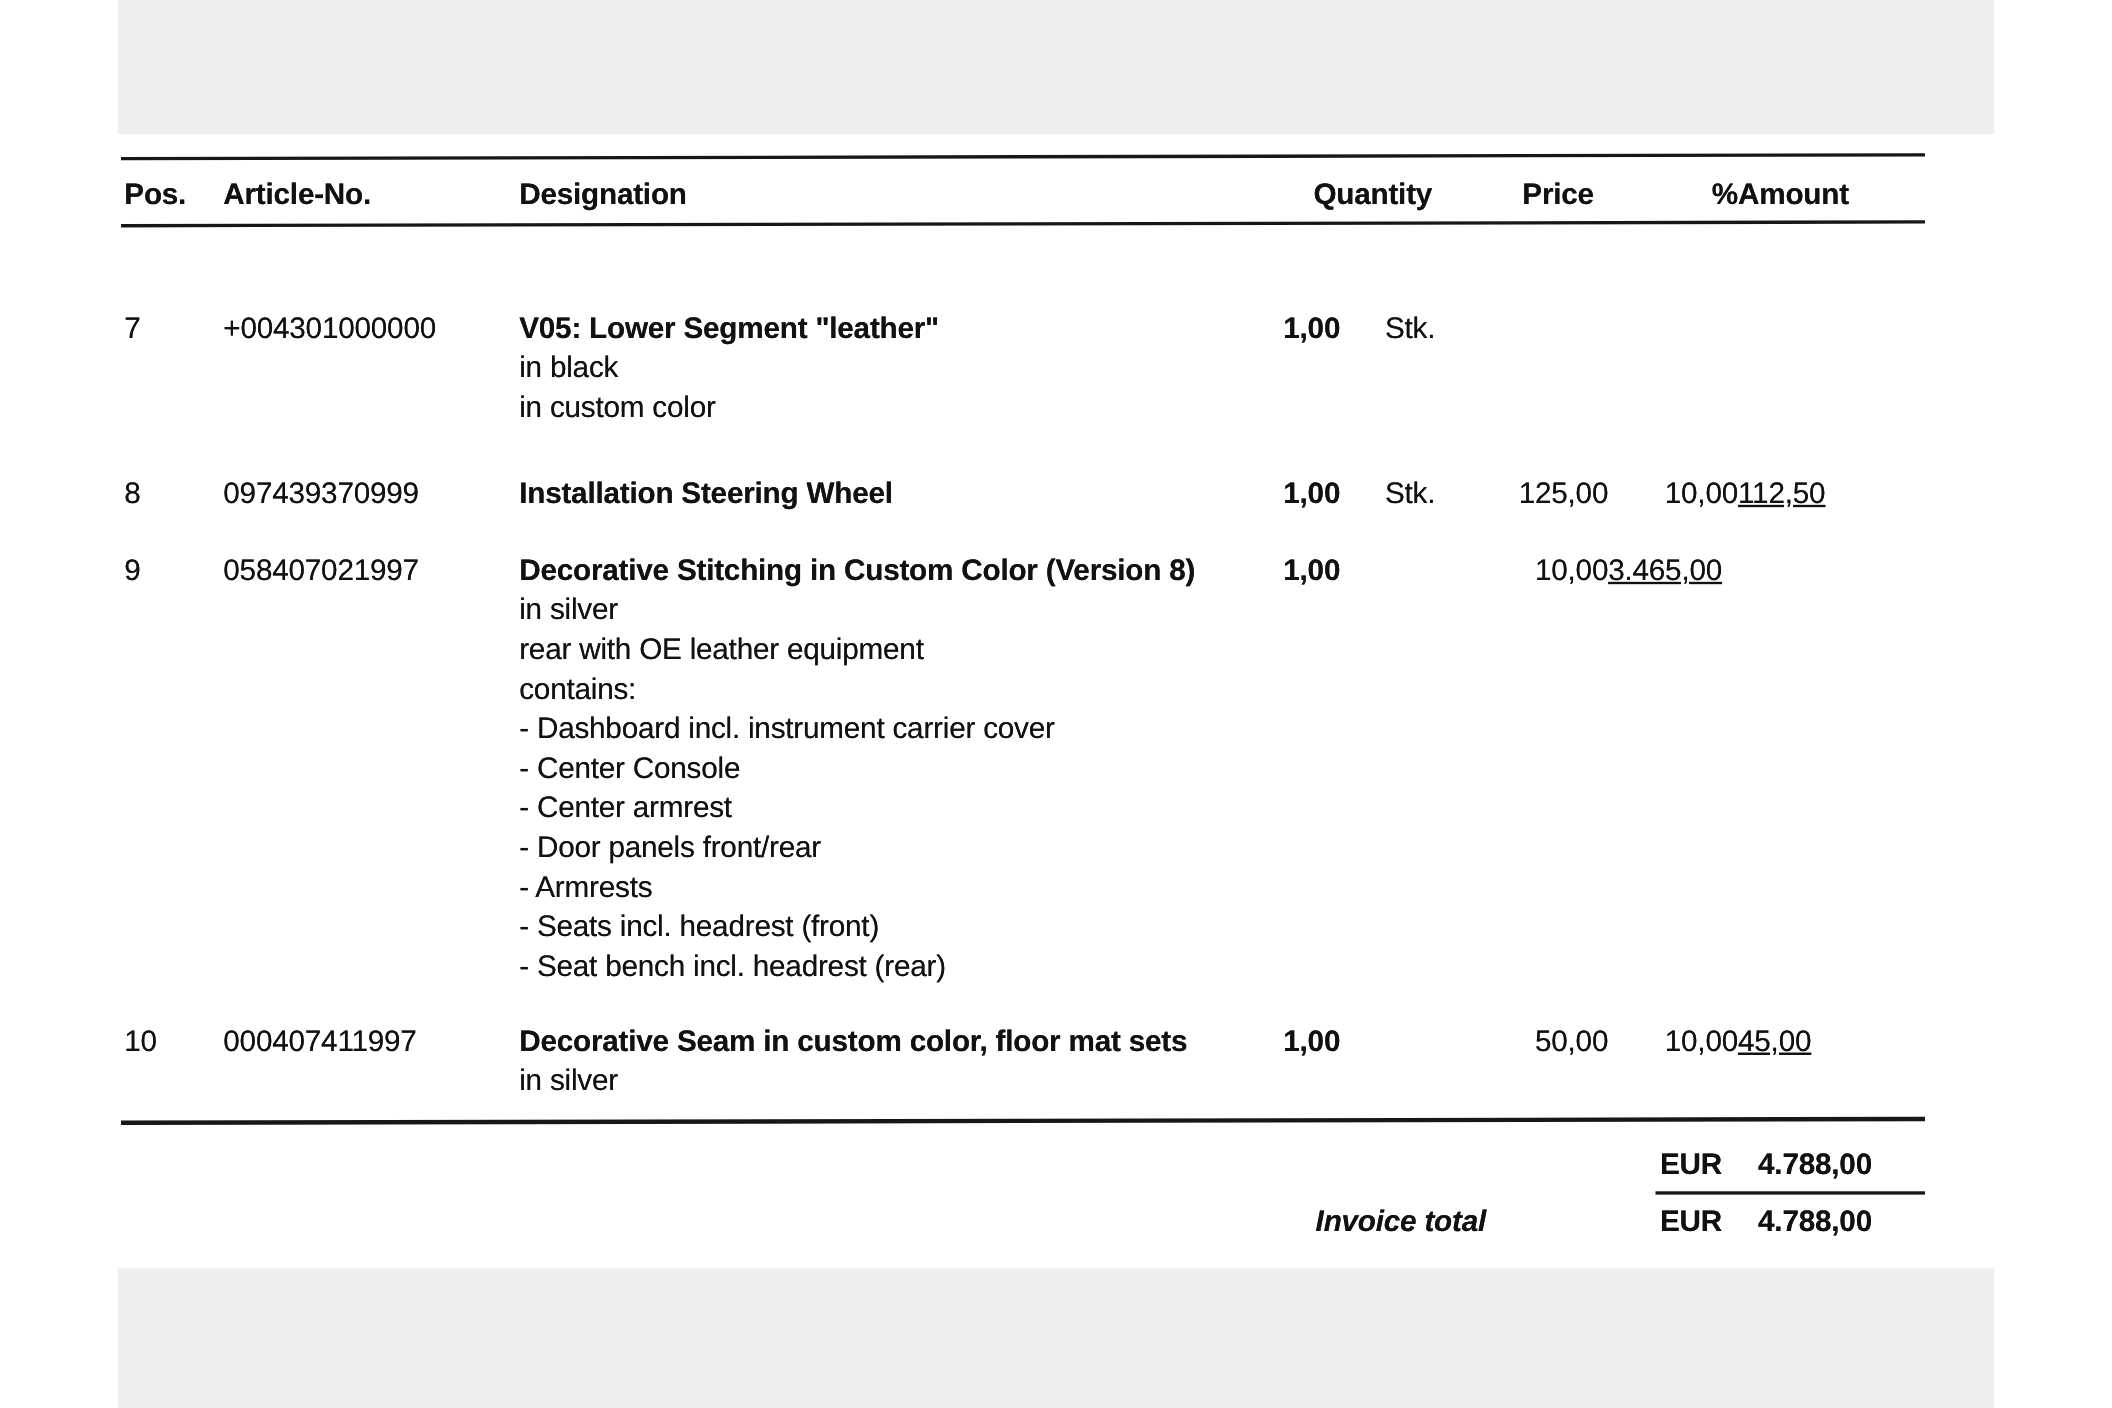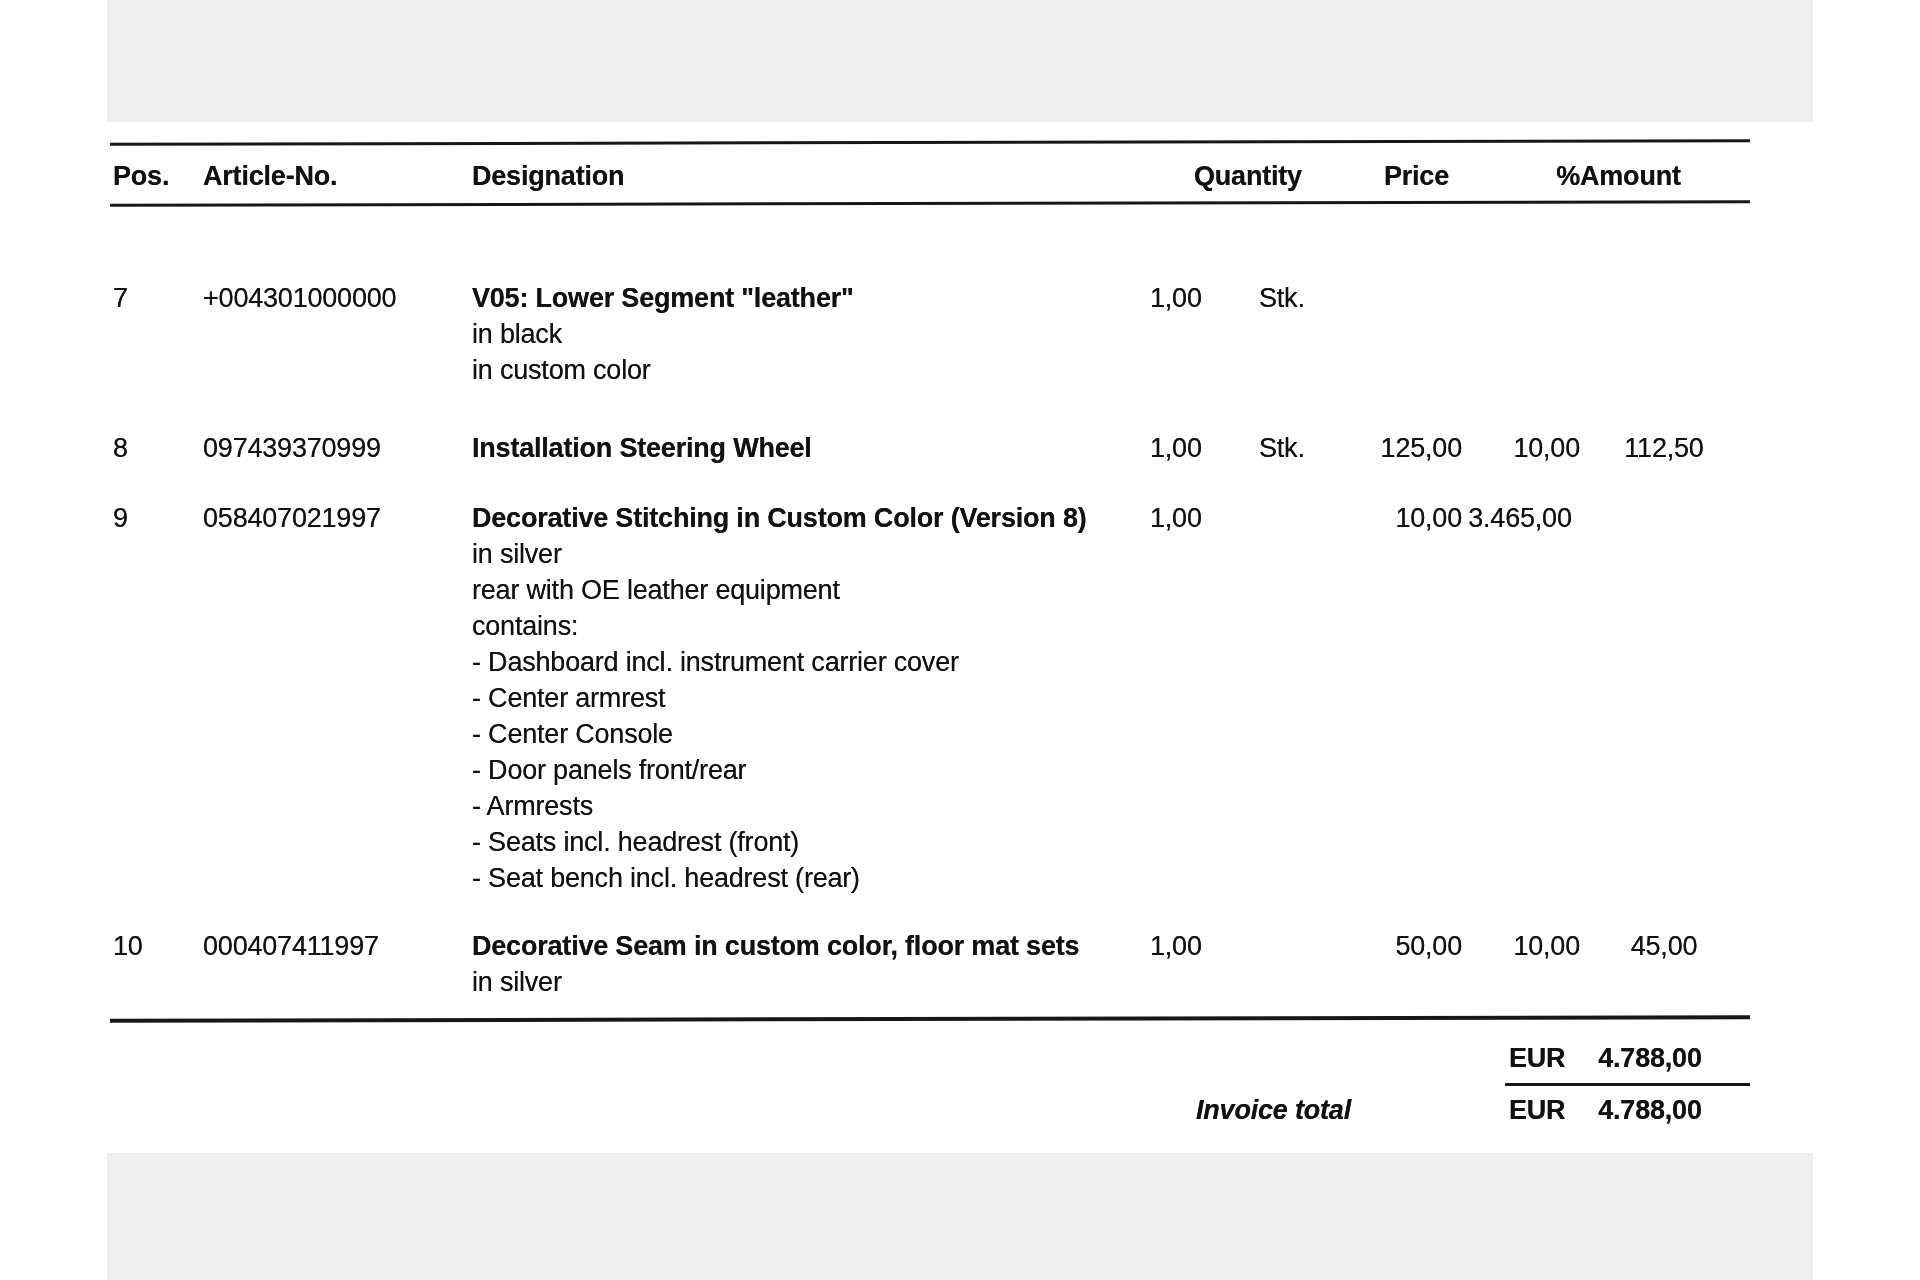--- a/index.html
+++ b/index.html
@@ -59,25 +59,25 @@
   .thead { top: 158px; font-weight: 700; }
   .thead .qh { grid-column: 4 / 6; padding-left: 44px; }
   .thead .ph { grid-column: 6; text-align: right; padding-right: 13px; }
   .thead .pcth { grid-column: 7; text-align: right; }
   .thead .ah { grid-column: 8; }
 
   .c.pos { padding-left: 3px; }
   .c.art { padding-left: 3px; }
   .c.des .title { font-weight: 700; }
   .c.des .detail { font-weight: 400; }
-  .c.qty { text-align: left; }
+  .c.qty { text-align: center; font-weight: bold; }
   .c.unit { padding-left: 24px; }
   .c.price { text-align: right; }
   .c.pct { text-align: right; }
-  .c.amt { text-align: center; padding-right: 2px; }
+  .c.amt { text-align: left; padding-right: 2px; text-decoration: underline; }
 
   .total-line {
     position: absolute;
     left: 0;
     width: 1660px;
     height: 36px;
     font-size: 27px;
     font-weight: 700;
     line-height: 36px;
     letter-spacing: -0.2px;
@@ -150,22 +150,22 @@
 
   <div class="trow" style="top:500px">
     <div class="c pos">9</div>
     <div class="c art">058407021997</div>
     <div class="c des">
       <div class="title">Decorative Stitching in Custom Color (Version 8)</div>
       <div class="detail">in silver</div>
       <div class="detail">rear with OE leather equipment</div>
       <div class="detail">contains:</div>
       <div class="detail">- Dashboard incl. instrument carrier cover</div>
+      <div class="detail">- Center Console</div>
       <div class="detail">- Center armrest</div>
-      <div class="detail">- Center Console</div>
       <div class="detail">- Door panels front/rear</div>
       <div class="detail">- Armrests</div>
       <div class="detail">- Seats incl. headrest (front)</div>
       <div class="detail">- Seat bench incl. headrest (rear)</div>
     </div>
     <div class="c qty">1,00</div>
     <div class="c unit"></div>
     <div class="c pct">10,00</div>
     <div class="c amt">3.465,00</div>
   </div>

